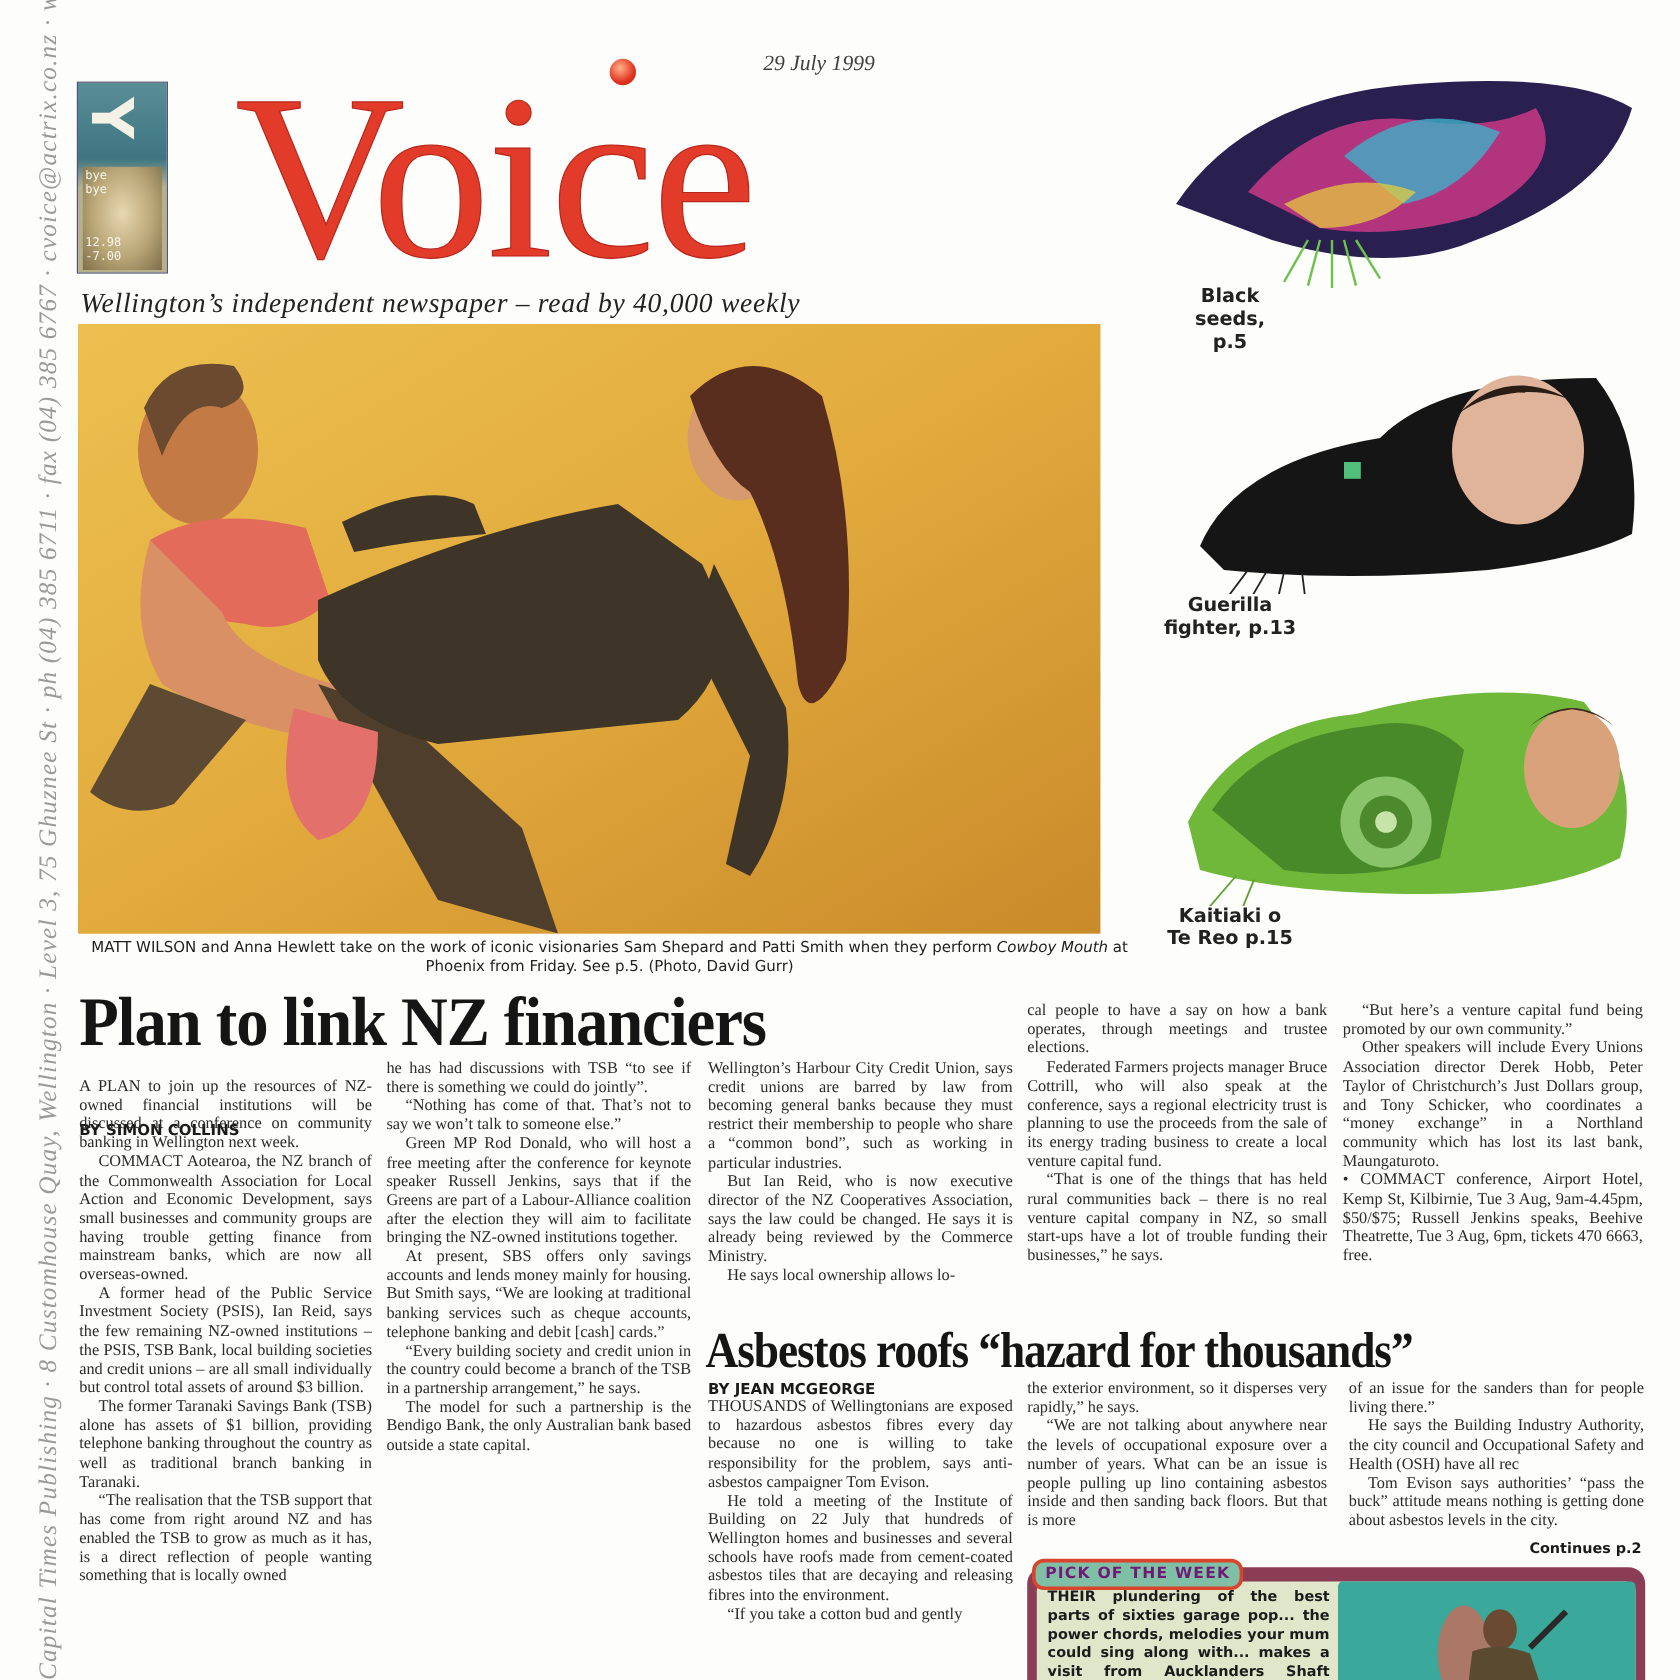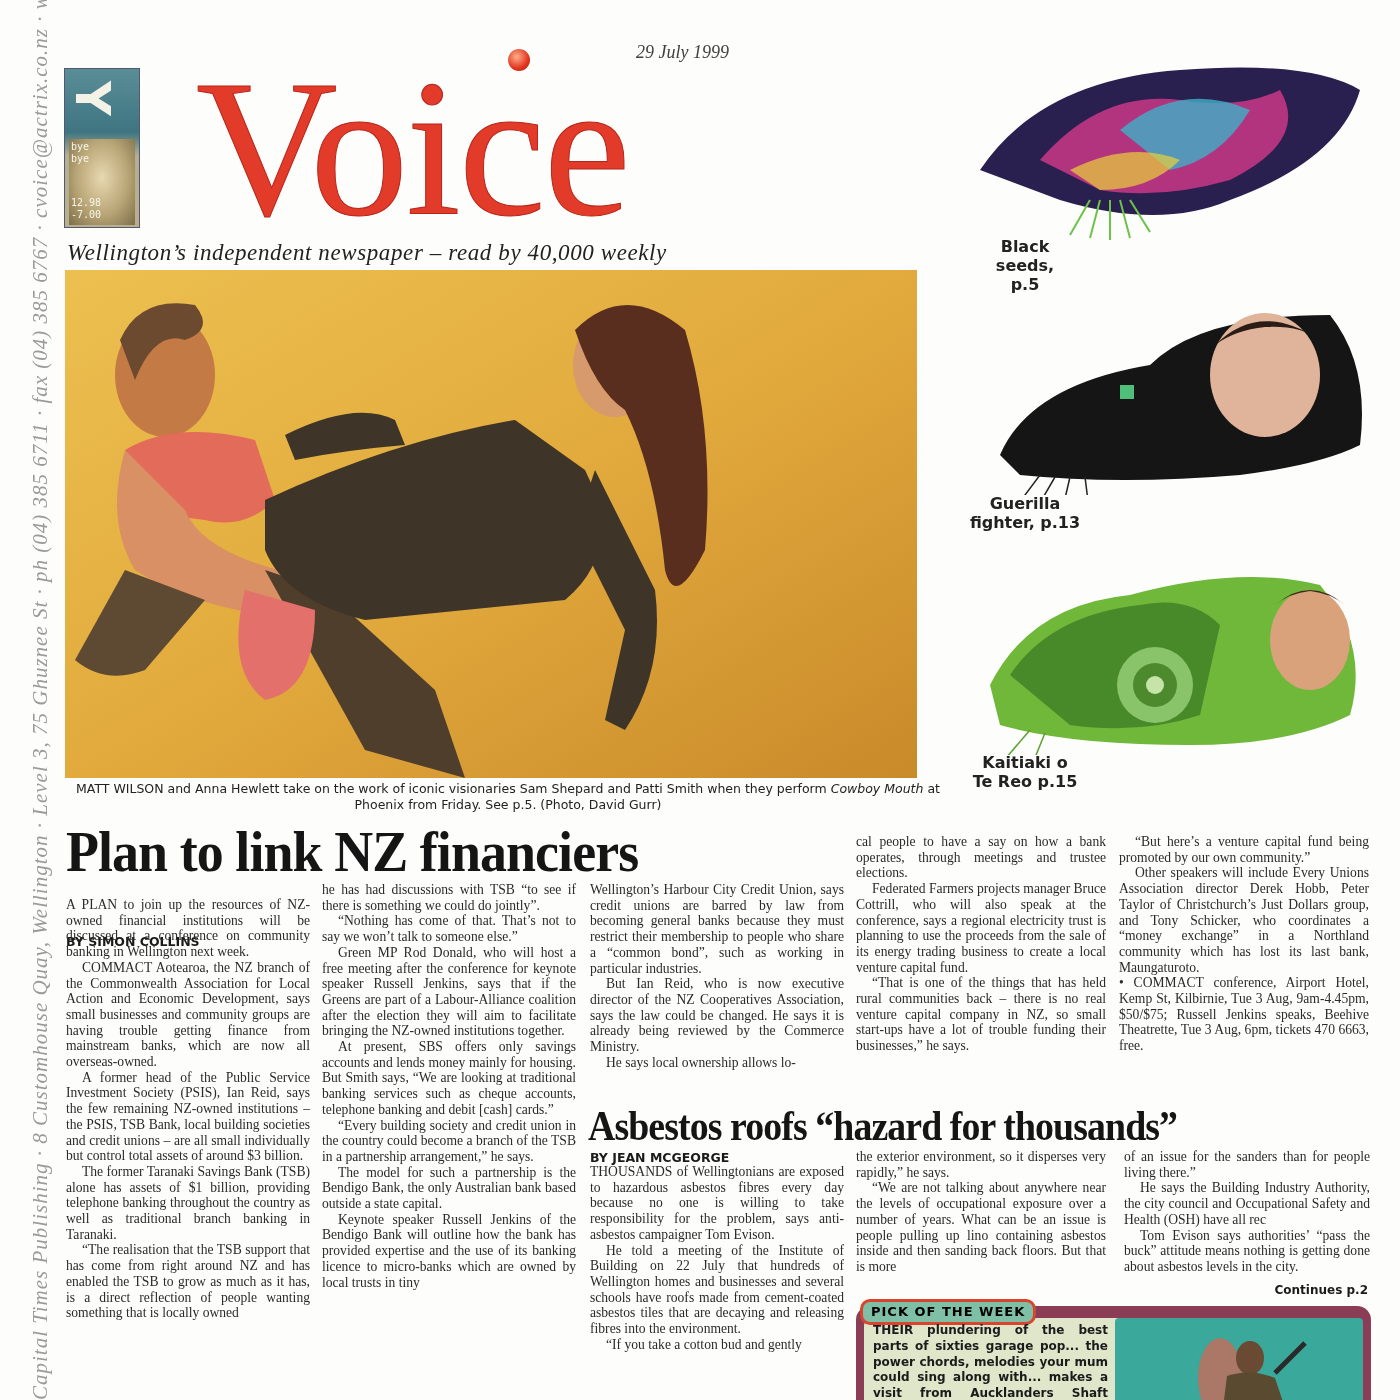--- a/index.html
+++ b/index.html
@@ -101,21 +101,21 @@
     background: #8a3d55; border-radius: 14px 14px 0 0;
   }
   .pick-inner {
     position: absolute; left: 8px; top: 12px; right: 8px; bottom: 0;
     background: #dfe6c9; border-radius: 8px 8px 0 0;
   }
   .pick-title {
     left: 860px; top: 1299px; padding: 0 8px; height: 20px; line-height: 20px;
     background: #7fbfa5; border: 3px solid #d9442c; border-radius: 10px;
     font-family: "DejaVu Sans", sans-serif; font-weight: bold; font-size: 13px;
-    letter-spacing: 1px; color: #000000;
+    letter-spacing: 1px; color: #701a75;
   }
   .pick-text {
     left: 873px; top: 1323px; width: 235px; font-family: "DejaVu Sans", sans-serif;
     font-weight: bold; font-size: 12px; line-height: 15.8px; color: #1b1b1b;
     text-align: justify;
   }
   .pick-photo {
     left: 1115px; top: 1318px; width: 248px; height: 90px;
     background: #3aa89a; border-radius: 4px;
     overflow: hidden;
@@ -243,21 +243,20 @@
   <p>“The realisation that the TSB support that has come from right around NZ and has enabled the TSB to grow as much as it has, is a direct reflection of people wanting something that is locally owned</p>
 </div>
 
 <div class="abs col" style="left:322px; top:882px; width:254px;">
   <p class="noindent">he has had discussions with TSB “to see if there is something we could do jointly”.</p>
   <p>“Nothing has come of that. That’s not to say we won’t talk to someone else.”</p>
   <p>Green MP Rod Donald, who will host a free meeting after the conference for keynote speaker Russell Jenkins, says that if the Greens are part of a Labour-Alliance coalition after the election they will aim to facilitate bringing the NZ-owned institutions together.</p>
   <p>At present, SBS offers only savings accounts and lends money mainly for housing. But Smith says, “We are looking at traditional banking services such as cheque accounts, telephone banking and debit [cash] cards.”</p>
   <p>“Every building society and credit union in the country could become a branch of the TSB in a partnership arrangement,” he says.</p>
   <p>The model for such a partnership is the Bendigo Bank, the only Australian bank based outside a state capital.</p>
-  <p>Keynote speaker Russell Jenkins of the Bendigo Bank will outline how the bank has provided expertise and the use of its banking licence to micro-banks which are owned by local trusts in tiny</p>
 </div>
 
 <div class="abs col" style="left:590px; top:882px; width:254px;">
   <p class="noindent">Wellington’s Harbour City Credit Union, says credit unions are barred by law from becoming general banks because they must restrict their membership to people who share a “common bond”, such as working in particular industries.</p>
   <p>But Ian Reid, who is now executive director of the NZ Cooperatives Association, says the law could be changed. He says it is already being reviewed by the Commerce Ministry.</p>
   <p>He says local ownership allows lo-</p>
 </div>
 
 <div class="abs col" style="left:856px; top:834px; width:250px;">
   <p class="noindent">cal people to have a say on how a bank operates, through meetings and trustee elections.</p>

